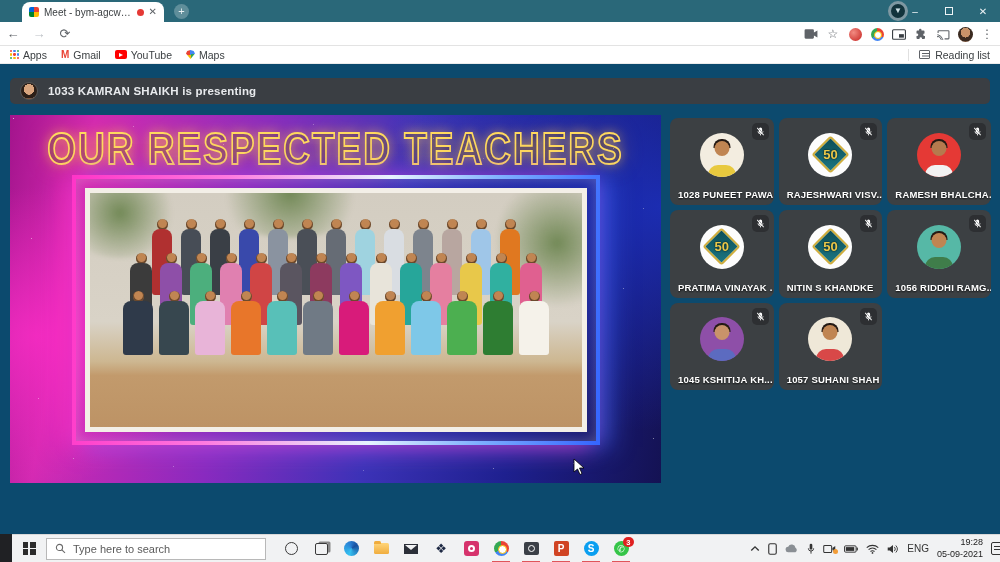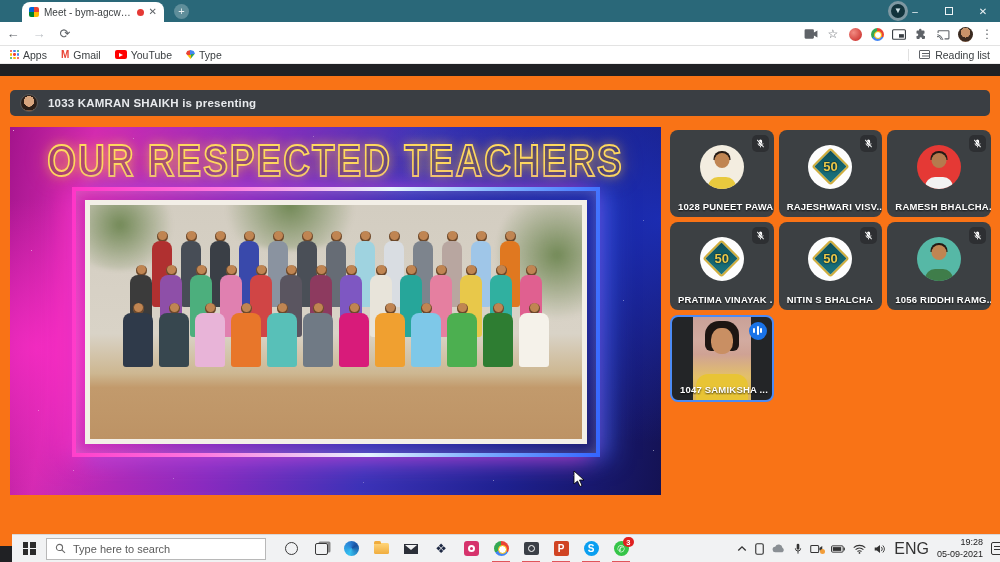--- a/index.html
+++ b/index.html
@@ -41,21 +41,21 @@
   .apps-grid i { border-radius:50%; }
   .gmail-m { color:#ea4335; font-weight:700; font-size:10px; }
   .yt-ic { width:12px; height:9px; background:#ff0000; border-radius:2px; position:relative; }
   .yt-ic:after { content:""; position:absolute; left:4.5px; top:2.5px; border-left:4px solid #fff; border-top:2px solid transparent; border-bottom:2px solid transparent; }
   .maps-pin { width:9px; height:9px; background:conic-gradient(#4285f4 0 25%, #34a853 0 50%, #fbbc04 0 75%, #ea4335 0 100%); clip-path:polygon(50% 100%, 0 38%, 14% 10%, 50% 0, 86% 10%, 100% 38%); }
   .bm-right { margin-left:auto; display:flex; align-items:center; gap:5px; font-size:10.5px; color:#3c4043; border-left:1px solid #e0e0e0; padding-left:10px; }
   .rl-ic { width:11px; height:9px; border:1px solid #5f6368; border-radius:1px; position:relative; }
   .rl-ic:after { content:""; position:absolute; left:1.5px; top:1.5px; width:7px; height:1px; background:#5f6368; box-shadow:0 2.5px 0 #5f6368; }
 
   
-  .meet-page { position:absolute; left:0; top:64px; width:1000px; height:470px; background:#f97316;margin-top:12px; }
+  .meet-page { position:absolute; left:0; top:64px; width:1000px; height:470px; background:#0c4a6e; }
   .present-banner { position:absolute; left:10px; top:14px; width:980px; height:26px; background:#3a3e43; border-radius:5px; display:flex; align-items:center; gap:10px; padding:0 10px; }
   .banner-avatar { width:18px; height:18px; border-radius:50%; background:radial-gradient(circle at 50% 40%, #d8a57e 0 42%, #2c1f18 43% 72%, #8a5a3c 73%); border:1px solid #555; }
   .banner-text { font-size:11.5px; font-weight:700; color:#e8eaed; letter-spacing:.2px; }
 
   
   .slide { position:absolute; left:10px; top:51px; width:651px; height:368px; overflow:hidden;
     background:
       radial-gradient(ellipse 300px 240px at 4% 60%, rgba(255,46,200,.75), rgba(255,46,200,0) 62%),
       radial-gradient(ellipse 420px 320px at 100% 25%, rgba(28,48,190,.85), rgba(28,48,190,0) 70%),
       linear-gradient(100deg, #a3148c 0%, #d32ab2 12%, #8a2cc0 36%, #3d34b8 58%, #1f2290 78%, #141253 100%); }
@@ -238,21 +238,21 @@
     <span class="bm">
       <span class="gmail-m">M</span>
       <span>Gmail</span>
     </span>
     <span class="bm">
       <span class="yt-ic"></span>
       <span>YouTube</span>
     </span>
     <span class="bm">
       <span class="maps-pin"></span>
-      <span>Type</span>
+      <span>Maps</span>
     </span>
     <span class="bm-right">
       <span class="rl-ic"></span>
       <span>Reading list</span>
     </span>
   </div>
 
   <div class="meet-page">
     <div class="present-banner">
       <span class="banner-avatar"></span>
@@ -502,21 +502,21 @@
               <line x1="5" y1="4" x2="19" y2="20" stroke="#fff" stroke-width="2.2"></line>
               <line x1="6.2" y1="3.2" x2="20.2" y2="19.2" stroke="#3c4043" stroke-width="1"></line>
             </svg>
           </span>
         </div>
         <div class="tile">
           <div class="logo50">
             <div class="diamond"></div>
             <span class="fifty">50</span>
           </div>
-          <span class="tile-name">NITIN S BHALCHA</span>
+          <span class="tile-name">NITIN S KHANDKE</span>
           <span class="mic-off-badge">
             <svg width="11" height="11" viewBox="0 0 24 24">
               <path d="M12 15a3.5 3.5 0 003.5-3.5v-5a3.5 3.5 0 00-7 0v5A3.5 3.5 0 0012 15z" fill="#fff"></path>
               <path d="M6.5 11.5a5.5 5.5 0 0011 0" stroke="#fff" stroke-width="1.8" fill="none"></path>
               <path d="M12 17v3.5" stroke="#fff" stroke-width="1.8"></path>
               <line x1="5" y1="4" x2="19" y2="20" stroke="#fff" stroke-width="2.2"></line>
               <line x1="6.2" y1="3.2" x2="20.2" y2="19.2" stroke="#3c4043" stroke-width="1"></line>
             </svg>
           </span>
         </div>
@@ -530,32 +530,53 @@
           <span class="mic-off-badge">
             <svg width="11" height="11" viewBox="0 0 24 24">
               <path d="M12 15a3.5 3.5 0 003.5-3.5v-5a3.5 3.5 0 00-7 0v5A3.5 3.5 0 0012 15z" fill="#fff"></path>
               <path d="M6.5 11.5a5.5 5.5 0 0011 0" stroke="#fff" stroke-width="1.8" fill="none"></path>
               <path d="M12 17v3.5" stroke="#fff" stroke-width="1.8"></path>
               <line x1="5" y1="4" x2="19" y2="20" stroke="#fff" stroke-width="2.2"></line>
               <line x1="6.2" y1="3.2" x2="20.2" y2="19.2" stroke="#3c4043" stroke-width="1"></line>
             </svg>
           </span>
         </div>
-        <div class="tile speaking">
-          <div class="vid">
-            <div class="vhair"></div>
-            <div class="vface"></div>
-            <div class="vshirt"></div>
+        <div class="tile">
+          <div class="pavatar" style="background:#8e4fa8">
+            <div class="phair"></div>
+            <div class="ph" style="background:#c9936a"></div>
+            <div class="pb" style="background:#5c6bc0"></div>
           </div>
-          <div class="audio-ind">
-            <i style="height:5px"></i>
-            <i style="height:9px"></i>
-            <i style="height:5px"></i>
+          <span class="tile-name">1045 KSHITIJA KH...</span>
+          <span class="mic-off-badge">
+            <svg width="11" height="11" viewBox="0 0 24 24">
+              <path d="M12 15a3.5 3.5 0 003.5-3.5v-5a3.5 3.5 0 00-7 0v5A3.5 3.5 0 0012 15z" fill="#fff"></path>
+              <path d="M6.5 11.5a5.5 5.5 0 0011 0" stroke="#fff" stroke-width="1.8" fill="none"></path>
+              <path d="M12 17v3.5" stroke="#fff" stroke-width="1.8"></path>
+              <line x1="5" y1="4" x2="19" y2="20" stroke="#fff" stroke-width="2.2"></line>
+              <line x1="6.2" y1="3.2" x2="20.2" y2="19.2" stroke="#3c4043" stroke-width="1"></line>
+            </svg>
+          </span>
+        </div>
+        <div class="tile">
+          <div class="pavatar" style="background:#efe8d8">
+            <div class="phair"></div>
+            <div class="ph" style="background:#c08552"></div>
+            <div class="pb" style="background:#d84848"></div>
           </div>
-          <span class="tile-name">1047 SAMIKSHA ...</span>
+          <span class="tile-name">1057 SUHANI SHAH</span>
+          <span class="mic-off-badge">
+            <svg width="11" height="11" viewBox="0 0 24 24">
+              <path d="M12 15a3.5 3.5 0 003.5-3.5v-5a3.5 3.5 0 00-7 0v5A3.5 3.5 0 0012 15z" fill="#fff"></path>
+              <path d="M6.5 11.5a5.5 5.5 0 0011 0" stroke="#fff" stroke-width="1.8" fill="none"></path>
+              <path d="M12 17v3.5" stroke="#fff" stroke-width="1.8"></path>
+              <line x1="5" y1="4" x2="19" y2="20" stroke="#fff" stroke-width="2.2"></line>
+              <line x1="6.2" y1="3.2" x2="20.2" y2="19.2" stroke="#3c4043" stroke-width="1"></line>
+            </svg>
+          </span>
         </div>
       </div>
 
     <div class="controlbar">
       <div class="cb-left">
         
         
         
       </div>
       <div class="cb-center">
@@ -687,21 +708,21 @@
             <path d="M1 4.5a12 12 0 0116 0M3.6 7.4a8 8 0 0110.8 0M6.2 10a4.5 4.5 0 015.6 0" fill="none" stroke="#333" stroke-width="1.5"></path>
             <circle cx="9" cy="12" r="1.2" fill="#333"></circle>
           </svg>
         </span>
       <span class="tico2">
           <svg width="12" height="10" viewBox="0 0 17 13">
             <path d="M1 4.5h3L8.5 1v11L4 8.5H1z" fill="#333"></path>
             <path d="M10.5 3.5a4.5 4.5 0 010 6M12.5 1.5a7.5 7.5 0 010 10" fill="none" stroke="#333" stroke-width="1.3"></path>
           </svg>
         </span>
-      <span class="tico2" style="font-size:16px;font-weight:400;">ENG</span>
+      <span class="tico2" style="font-size:10px;font-weight:400;">ENG</span>
       <span class="clock">
         <div>19:28</div>
         <div>05-09-2021</div>
       </span>
       <span class="tico2">
           <span class="notific">
             <span class="nbadge">3</span>
           </span>
         </span>
     </div>

